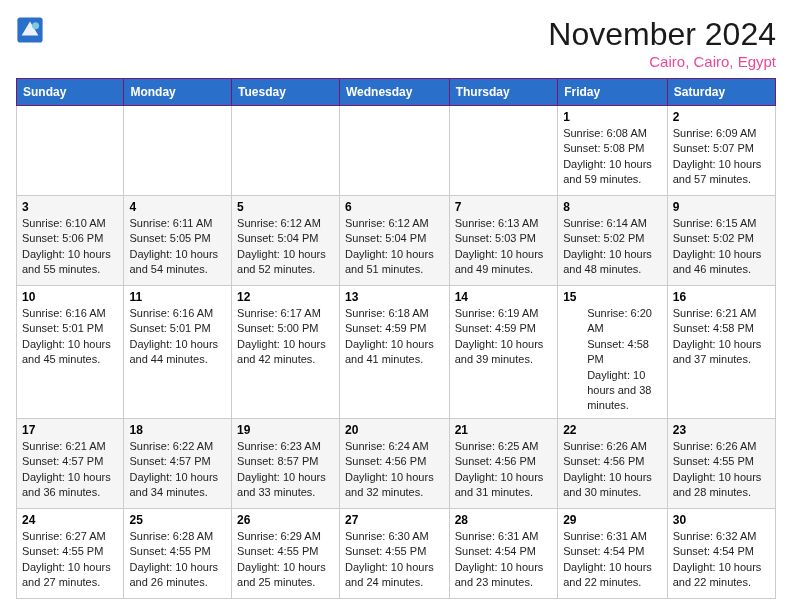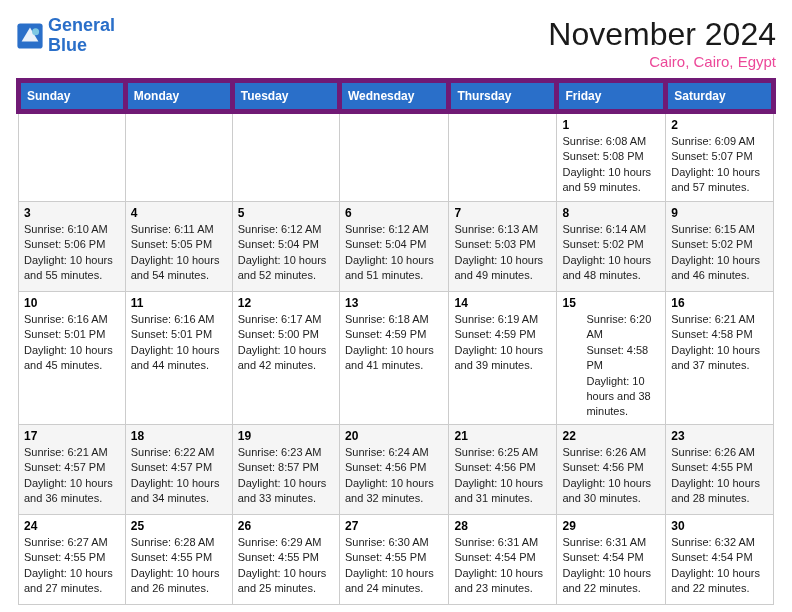--- a/index.html
+++ b/index.html
@@ -51,21 +51,21 @@
       border-collapse: collapse;
       font-size: 11px;
     }
     thead tr th {
       background-color: #2a6fc9;
       color: #fff;
       text-align: left;
       padding: 6px 6px;
       font-size: 12px;
       font-weight: bold;
-      border: 5px solid #701a75;
+      border: 1px solid #701a75;
     }
     tbody tr td {
       vertical-align: top;
       border: 1px solid #ccc;
       padding: 4px 5px;
       width: 113px;
       min-height: 80px;
       height: 90px;
     }
     tbody tr:nth-child(even) td {
@@ -92,24 +92,20 @@
 </head>
 <body>
 
 <div class="header">
   <div class="logo">
     <svg class="logo-icon" viewBox="0 0 40 40">
       <rect x="2" y="2" width="36" height="36" rx="4" fill="#2a6fc9"></rect>
       <polygon points="20,8 32,28 8,28" fill="#fff" opacity="0.9"></polygon>
       <circle cx="28" cy="14" r="5" fill="#7ec8e3"></circle>
     </svg>
-    <div class="logo-text">
-      <div><span>General</span></div>
-      <div><span>Blue</span></div>
-    </div>
   </div>
   <div class="title-block">
     <div class="month-title">November 2024</div>
     <div class="location">Cairo, Cairo, Egypt</div>
   </div>
 </div>
 
 <table>
   <thead>
     <tr id="header-row">

